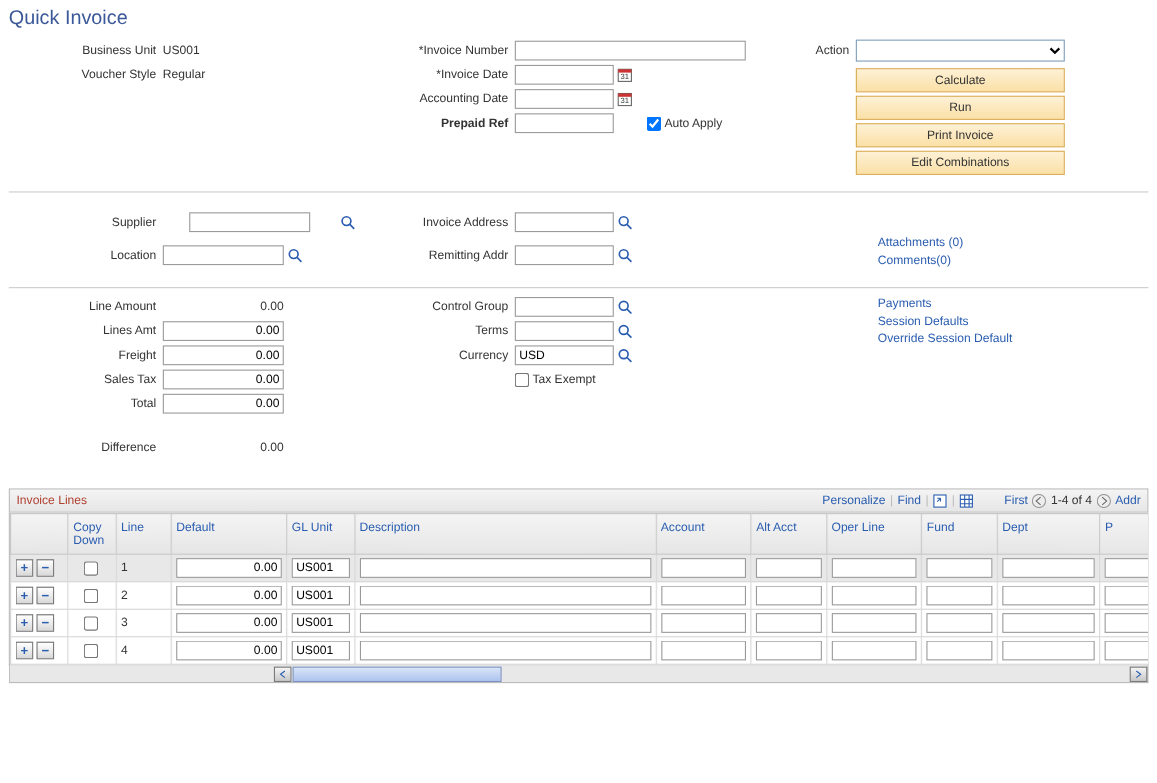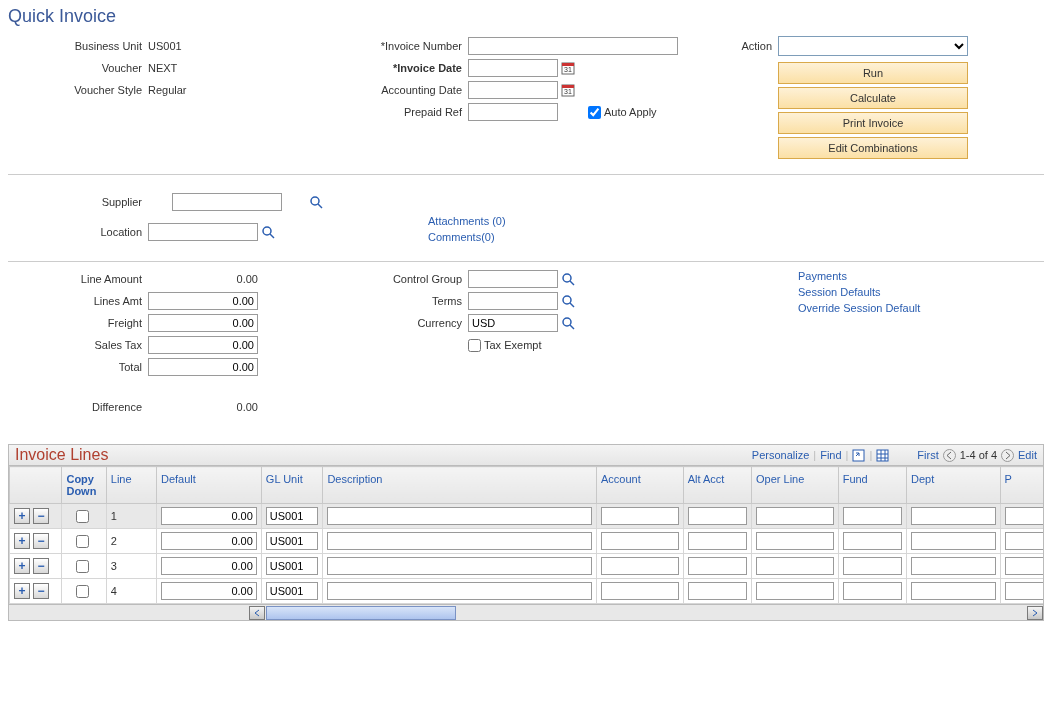--- a/index.html
+++ b/index.html
@@ -64,21 +64,21 @@
 input[type="checkbox"] { margin: 0 3px 0 0; vertical-align: middle; }
 .grid-wrap { margin-top: 18px; }
 .grid-header {
   background: linear-gradient(#f4f4f4,#e6e6e6);
   border: 1px solid #bbb;
   display: flex;
   align-items: center;
   padding: 3px 6px;
   height: 22px;
 }
-.grid-title { color: #b04030; font-size: 16px; }
+.grid-title { color: #b04030; font-size: 11px; }
 .grid-header-right { margin-left: auto; display: flex; align-items: center; gap: 4px; font-size: 11px; }
 .sep { color: #bbb; }
 .nav-icon { width:13px; height:13px; display:inline-block; vertical-align:middle; }
 .grid-box { overflow-x: auto; border: 1px solid #bbb; border-top: none; }
 table.grid { border-collapse: collapse; width: 1060px; }
 table.grid th {
   background: linear-gradient(#f4f4f4,#e6e6e6);
   border: 1px solid #c8c8c8;
   padding: 6px 4px;
   font-size: 11px;
@@ -119,35 +119,31 @@
 
 <h1 class="page-title">Quick Invoice</h1>
 
 <div class="section">
   <div class="col" style="width:350px;">
     <div class="field-row">
       <div class="lbl" style="width:140px;">Business Unit</div>
       <div class="val">US001</div>
     </div>
     <div class="field-row">
-      <div class="lbl" style="width:140px;">Voucher</div>
-      <div class="val">NEXT</div>
-    </div>
-    <div class="field-row">
       <div class="lbl" style="width:140px;">Voucher Style</div>
       <div class="val">Regular</div>
     </div>
   </div>
   <div class="col" style="width:370px;">
     <div class="field-row">
       <div class="lbl" style="width:110px;">*Invoice Number</div>
       <input type="text" style="width: 210px;" value="">
     </div>
     <div class="field-row">
-      <div class="lbl" style="width:110px;font-weight:bold;">*Invoice Date</div>
+      <div class="lbl" style="width:110px;">*Invoice Date</div>
       <input type="text" style="width: 90px;" value="">
       <span class="cal-icon">
         <svg viewBox="0 0 14 14">
             <rect x="1" y="2" width="12" height="11" fill="#fff" stroke="#666"></rect>
             <rect x="1" y="2" width="12" height="3" fill="#c33"></rect>
             <text x="7" y="11" font-size="7" text-anchor="middle" fill="#333">31</text>
           </svg>
       </span>
     </div>
     <div class="field-row">
@@ -155,36 +151,36 @@
       <input type="text" style="width: 90px;" value="">
       <span class="cal-icon">
         <svg viewBox="0 0 14 14">
             <rect x="1" y="2" width="12" height="11" fill="#fff" stroke="#666"></rect>
             <rect x="1" y="2" width="12" height="3" fill="#c33"></rect>
             <text x="7" y="11" font-size="7" text-anchor="middle" fill="#333">31</text>
           </svg>
       </span>
     </div>
     <div class="field-row">
-      <div class="lbl" style="width:110px;">Prepaid Ref</div>
+      <div class="lbl" style="width:110px;font-weight:bold;">Prepaid Ref</div>
       <input type="text" style="width: 90px;" value="">
       <span style="display:inline-flex; align-items:center; margin-left:30px;">
         <input type="checkbox" checked="" style="">
         <span>Auto Apply</span>
       </span>
     </div>
   </div>
   <div class="col" style="width:300px;">
     <div class="field-row">
       <div class="lbl" style="width:50px;">Action</div>
       <select style="width:190px;"><option></option></select>
     </div>
     <div style="margin-left:50px; margin-top:5px;">
+      <div class="btn-orange">Calculate</div>
       <div class="btn-orange">Run</div>
-      <div class="btn-orange">Calculate</div>
       <div class="btn-orange">Print Invoice</div>
       <div class="btn-orange">Edit Combinations</div>
     </div>
   </div>
 </div>
 
 <div class="hr"></div>
 
 <div class="section" style="padding-bottom:14px;">
   <div class="col" style="width:350px;">
@@ -192,20 +188,38 @@
       <div class="lbl" style="width:140px;">Supplier</div>
       <input type="text" style="width: 110px;" value="">
       <span class="lookup-icon"><svg viewBox="0 0 14 14">
             <circle cx="6" cy="6" r="4" fill="none" stroke="#2a5db0" stroke-width="1.5"></circle>
             <line x1="9" y1="9" x2="13" y2="13" stroke="#2a5db0" stroke-width="1.5"></line>
           </svg></span>
     </div>
     <div class="field-row" style="margin-top:8px;">
       <div class="lbl" style="width:140px;">Location</div>
       <input type="text" style="width: 110px;" value="">
+      <span class="lookup-icon"><svg viewBox="0 0 14 14">
+            <circle cx="6" cy="6" r="4" fill="none" stroke="#2a5db0" stroke-width="1.5"></circle>
+            <line x1="9" y1="9" x2="13" y2="13" stroke="#2a5db0" stroke-width="1.5"></line>
+          </svg></span>
+    </div>
+  </div>
+  <div class="col" style="width:370px;">
+    <div class="field-row" style="margin-top:10px;">
+      <div class="lbl" style="width:110px;">Invoice Address</div>
+      <input type="text" style="width: 90px;" value="">
+      <span class="lookup-icon"><svg viewBox="0 0 14 14">
+            <circle cx="6" cy="6" r="4" fill="none" stroke="#2a5db0" stroke-width="1.5"></circle>
+            <line x1="9" y1="9" x2="13" y2="13" stroke="#2a5db0" stroke-width="1.5"></line>
+          </svg></span>
+    </div>
+    <div class="field-row" style="margin-top:8px;">
+      <div class="lbl" style="width:110px;">Remitting Addr</div>
+      <input type="text" style="width: 90px;" value="">
       <span class="lookup-icon"><svg viewBox="0 0 14 14">
             <circle cx="6" cy="6" r="4" fill="none" stroke="#2a5db0" stroke-width="1.5"></circle>
             <line x1="9" y1="9" x2="13" y2="13" stroke="#2a5db0" stroke-width="1.5"></line>
           </svg></span>
     </div>
   </div>
   <div class="col links-block" style="width:300px; padding-left:70px; justify-content:flex-end;">
     <a class="link">Attachments (0)</a>
     <a class="link">Comments(0)</a>
   </div>
@@ -302,29 +316,29 @@
       <a class="link">First</a>
       <span class="nav-icon"><svg viewBox="0 0 13 13">
             <circle cx="6.5" cy="6.5" r="6" fill="#eee" stroke="#999"></circle>
             <path d="M8 3 L4 6.5 L8 10" fill="none" stroke="#666"></path>
           </svg></span>
       <span>1-4 of 4</span>
       <span class="nav-icon"><svg viewBox="0 0 13 13">
             <circle cx="6.5" cy="6.5" r="6" fill="#eee" stroke="#999"></circle>
             <path d="M5 3 L9 6.5 L5 10" fill="none" stroke="#666"></path>
           </svg></span>
-      <a class="link">Edit</a>
+      <a class="link">Addr</a>
     </div>
   </div>
   <div class="grid-box">
     <table class="grid">
       <thead>
         <tr>
           <th style="width:46px;"></th>
-          <th style="width:38px;font-weight:bold;"><a class="link">Copy Down</a></th>
+          <th style="width:38px;"><a class="link">Copy Down</a></th>
           <th style="width:44px;"><a class="link">Line</a></th>
           <th style="width:92px;"><a class="link">Default</a></th>
           <th style="width:54px;"><a class="link">GL Unit</a></th>
           <th style="width:240px;"><a class="link">Description</a></th>
           <th style="width:76px;"><a class="link">Account</a></th>
           <th style="width:60px;"><a class="link">Alt Acct</a></th>
           <th style="width:76px;"><a class="link">Oper Line</a></th>
           <th style="width:60px;"><a class="link">Fund</a></th>
           <th style="width:82px;"><a class="link">Dept</a></th>
           <th style="width:60px;"><a class="link">P</a></th>

